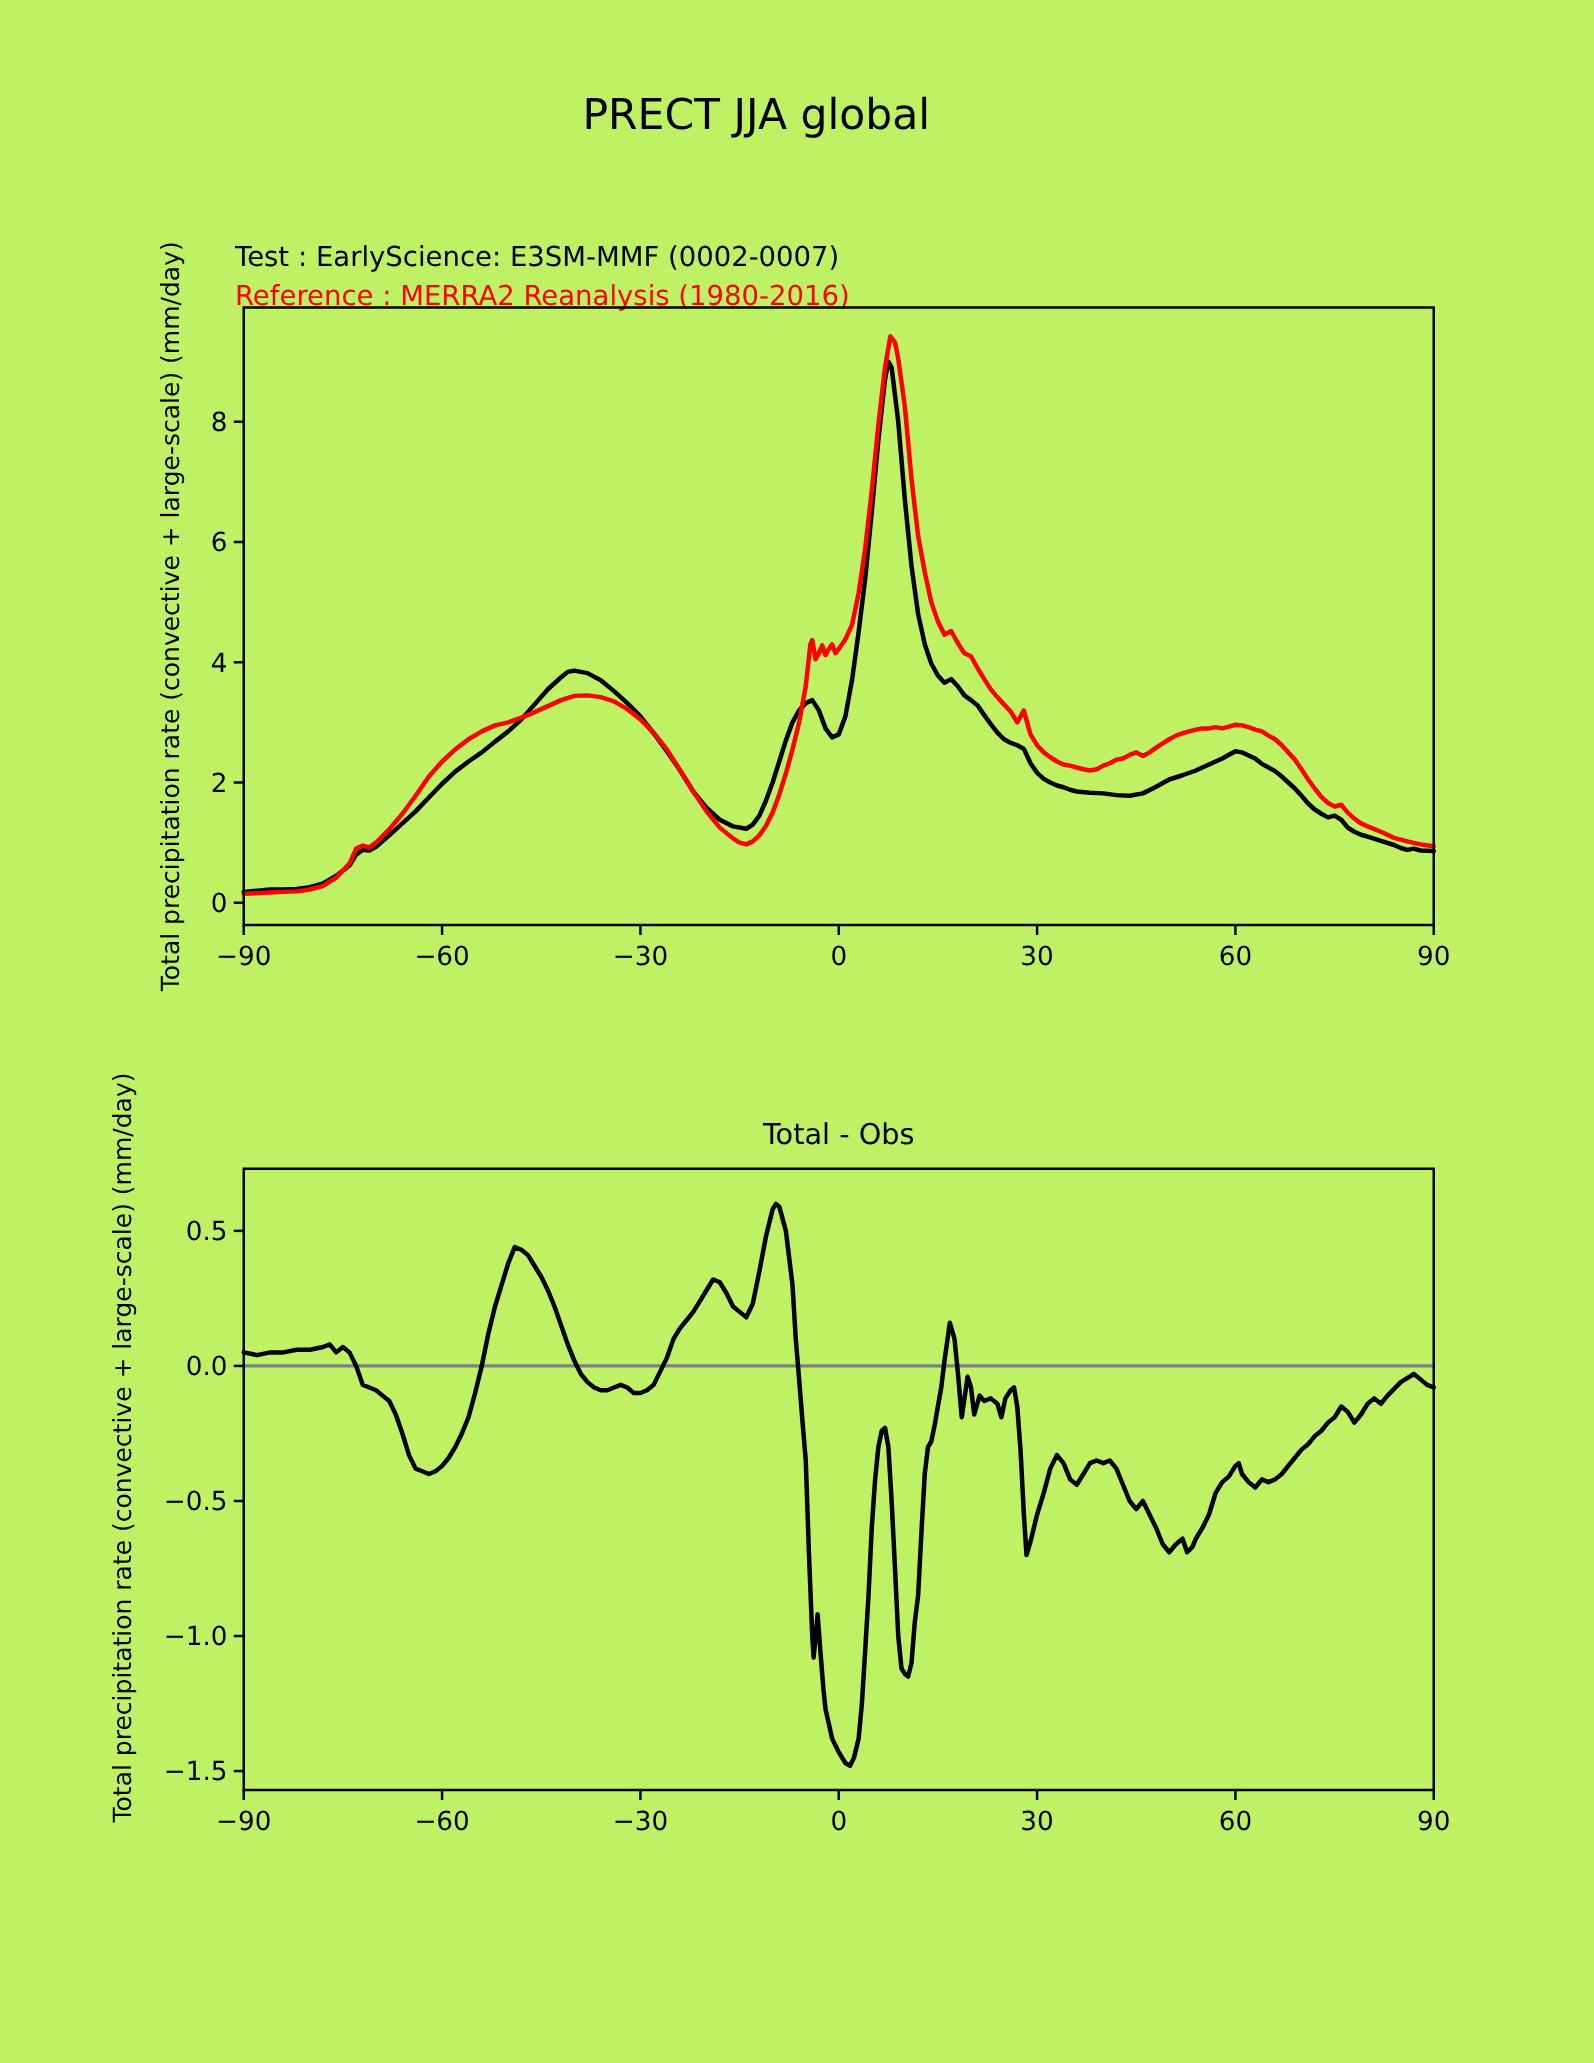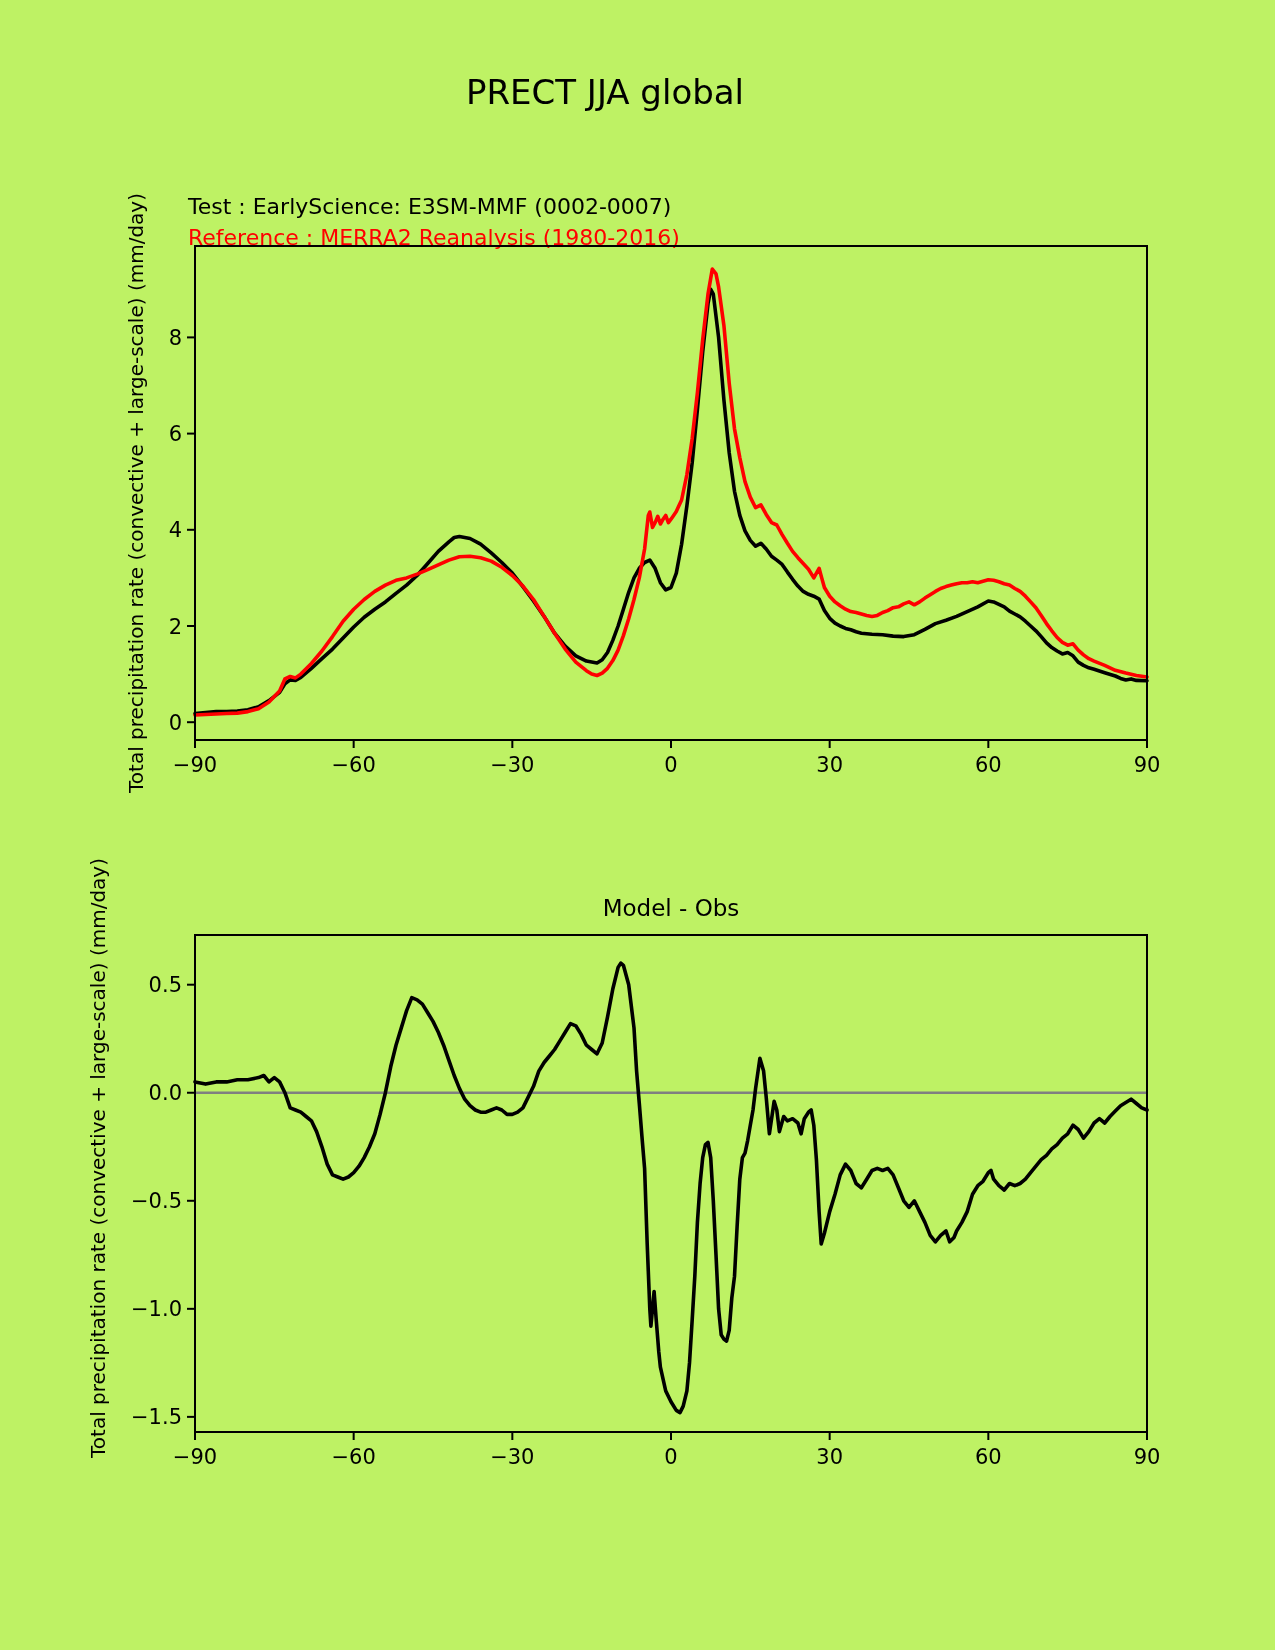--- a/index.html
+++ b/index.html
@@ -22,21 +22,21 @@
   <div class="fig-title">PRECT JJA global</div>
 
   <div class="legend-block">
     <div id="legend-test" style="color: rgb(0, 0, 0);">Test : EarlyScience: E3SM-MMF (0002-0007)</div>
     <div id="legend-reference" style="color: rgb(255, 0, 0);">Reference : MERRA2 Reanalysis (1980-2016)</div>
   </div>
 
   <div class="ylabel" id="ylabel-top">Total precipitation rate (convective + large-scale) (mm/day)</div>
   <div class="ylabel" id="ylabel-bottom">Total precipitation rate (convective + large-scale) (mm/day)</div>
 
-  <div class="panel-title">Model - Obs</div>
+  <div class="panel-title">Total - Obs</div>
 
   <svg id="chart-svg" width="1275" height="1650" viewBox="0 0 1275 1650">
       <polyline points="195.0,713.5 205.6,712.6 216.2,711.6 226.7,711.6 237.3,711.1 247.9,709.7 258.5,706.8 269.0,700.6 279.6,692.4 284.9,683.7 290.2,679.9 295.5,680.4 300.8,677.5 311.4,668.3 321.9,658.7 332.5,649.1 343.1,638.0 353.7,627.0 364.2,617.3 374.8,609.2 385.4,601.9 396.0,593.3 406.6,585.1 417.1,575.5 427.7,563.5 438.3,551.4 448.9,541.8 454.2,537.5 459.4,536.5 470.0,538.5 480.6,544.2 491.2,552.9 501.8,562.5 512.3,573.1 522.9,586.6 533.5,601.0 544.1,616.4 554.6,633.2 565.2,646.2 575.8,655.8 586.4,661.1 597.0,663.0 602.2,659.7 607.5,652.5 612.8,640.4 618.1,626.0 623.4,609.2 628.7,592.3 634.0,577.9 639.3,568.3 644.6,562.5 649.8,560.1 655.1,568.3 660.4,582.7 665.7,589.9 671.0,587.5 676.3,573.1 681.6,544.2 686.9,505.7 692.2,462.5 697.4,409.5 702.7,351.8 708.0,303.7 710.7,289.3 713.3,294.1 718.6,337.4 723.9,399.9 729.2,452.8 734.5,491.3 739.8,515.4 745.0,530.8 750.3,540.4 755.6,546.2 760.9,543.3 766.2,549.0 771.5,556.3 776.8,560.1 782.1,564.4 787.4,572.1 792.6,579.3 797.9,586.1 803.2,591.4 808.5,594.3 813.8,596.2 819.1,599.1 824.4,610.6 829.7,618.3 835.0,623.1 840.2,626.0 845.5,628.4 850.8,629.8 856.1,631.8 861.4,633.2 872.0,634.2 882.6,634.7 893.1,636.1 903.7,636.6 914.3,634.7 924.9,629.4 935.4,623.6 946.0,620.2 956.6,616.4 967.2,611.6 977.8,606.8 988.3,601.0 993.6,601.9 998.9,604.4 1004.2,606.8 1009.5,611.1 1014.8,614.0 1020.1,616.9 1025.4,621.2 1030.6,626.0 1035.9,630.8 1041.2,636.6 1046.5,642.8 1051.8,647.6 1057.1,651.0 1062.4,653.9 1067.7,652.5 1073.0,655.8 1078.2,662.1 1083.5,665.4 1088.8,667.8 1094.1,669.3 1104.7,672.7 1115.3,676.0 1120.6,678.4 1125.8,679.9 1131.1,678.9 1136.4,680.4 1147.0,680.8" fill="none" stroke="#000000" stroke-width="3.6" stroke-linejoin="round" stroke-linecap="round"></polyline>
       <polyline points="195.0,715.0 205.6,714.5 216.2,714.0 226.7,713.5 237.3,713.1 247.9,711.6 258.5,708.7 269.0,702.0 279.6,690.9 284.9,678.9 290.2,676.5 295.5,677.9 300.8,674.1 311.4,663.5 321.9,651.0 332.5,636.6 343.1,621.2 353.7,609.2 364.2,599.5 374.8,591.4 385.4,585.1 396.0,580.3 406.6,577.9 417.1,574.1 427.7,569.7 438.3,564.9 448.9,560.1 459.4,556.7 470.0,556.3 480.6,557.7 491.2,561.1 501.8,567.3 512.3,575.5 522.9,586.1 533.5,599.5 544.1,616.4 554.6,633.2 565.2,649.1 575.8,662.1 586.4,670.7 591.7,674.1 597.0,675.5 602.2,673.1 607.5,668.3 612.8,660.6 618.1,650.1 623.4,635.6 628.7,618.8 634.0,599.5 639.3,577.9 644.6,549.0 648.3,515.4 649.8,512.0 652.5,527.4 655.1,522.6 657.8,516.3 660.4,524.0 663.1,519.2 665.7,515.4 668.4,522.6 671.0,519.2 673.6,515.4 676.3,511.5 678.9,505.7 681.6,500.0 686.9,474.5 692.2,438.4 697.4,392.7 702.7,339.8 708.0,294.1 712.3,269.1 716.0,273.9 718.6,286.9 723.9,325.4 729.2,383.1 734.5,428.8 739.8,457.6 745.0,481.7 750.3,497.1 755.6,507.7 760.9,504.8 766.2,514.4 771.5,522.6 776.8,525.0 782.1,534.6 787.4,543.3 792.6,551.4 797.9,557.7 803.2,563.5 808.5,569.2 813.8,577.9 819.1,568.3 821.7,577.9 824.4,587.5 829.7,596.2 835.0,601.9 840.2,605.8 845.5,609.2 850.8,611.6 856.1,612.5 861.4,614.0 866.7,615.4 872.0,616.4 877.3,615.4 882.6,612.5 887.8,610.6 893.1,607.7 898.4,606.8 903.7,603.9 909.0,601.9 914.3,604.8 919.6,601.9 924.9,598.1 930.2,594.7 935.4,591.4 940.7,588.5 946.0,586.6 951.3,585.1 956.6,583.7 961.9,582.7 967.2,582.7 972.5,581.7 977.8,582.7 983.0,581.3 988.3,579.8 993.6,580.3 998.9,581.7 1004.2,583.7 1009.5,585.1 1014.8,588.5 1020.1,591.4 1025.4,596.2 1030.6,601.9 1035.9,607.7 1041.2,615.4 1046.5,623.6 1051.8,630.8 1057.1,637.5 1062.4,642.4 1067.7,645.2 1073.0,643.8 1078.2,650.1 1083.5,654.9 1088.8,658.7 1094.1,661.1 1104.7,665.4 1115.3,670.3 1125.8,673.1 1136.4,675.5 1147.0,677.0" fill="none" stroke="#ff0000" stroke-width="3.6" stroke-linejoin="round" stroke-linecap="round"></polyline>
       <rect x="195" y="246" width="952" height="494" fill="none" stroke="#000000" stroke-width="2"></rect>
       <line x1="195" y1="740" x2="195" y2="748" stroke="#000000" stroke-width="2"></line>
       <text x="195" y="772" text-anchor="middle" font-size="21px">−90</text>
       <line x1="353.66666666666663" y1="740" x2="353.66666666666663" y2="748" stroke="#000000" stroke-width="2"></line>
       <text x="353.66666666666663" y="772" text-anchor="middle" font-size="21px">−60</text>
       <line x1="512.3333333333333" y1="740" x2="512.3333333333333" y2="748" stroke="#000000" stroke-width="2"></line>

